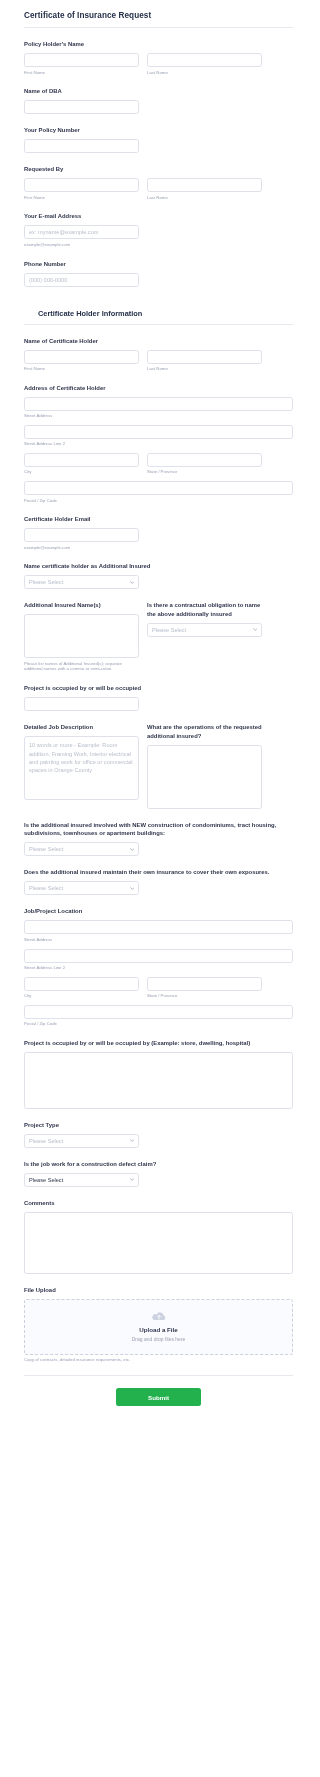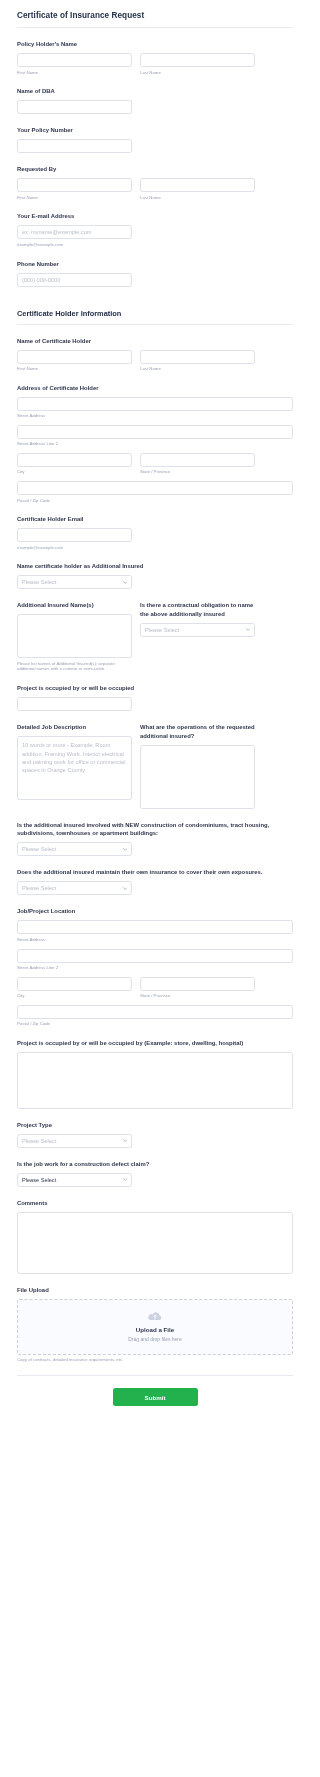--- a/index.html
+++ b/index.html
@@ -6,36 +6,36 @@
   html, body {
     margin: 0; padding: 0;
     background: #ffffff;
   }
   body {
     width: 310px;
     font-family: "Liberation Sans", sans-serif;
     color: #2c3345;
     -webkit-font-smoothing: antialiased;
   }
-  .form { width: 310px; padding: 0 17px 0 17px; }
+  .form { width: 310px; padding: 0 17px 0 24px; }
 
   
   .form-title {
     font-size: 8.2px;
     font-weight: bold;
     color: #24304a;
     letter-spacing: .05px;
     padding-top: 11px;
     margin: 0 0 7px 0;
   }
   .section-title {
     font-size: 7.4px;
     font-weight: bold;
     color: #24304a;
-    margin: 0 0 6px 0;
+    margin: 0 0 6px 14px;
   }
   .rule {
     border: 0;
     border-top: 1px solid #e8e9ef;
     margin: 0 0 12px 0;
   }
   .rule-bottom {
     border: 0;
     border-top: 1px solid #e8e9ef;
     margin: 10px 0 10px 0;

